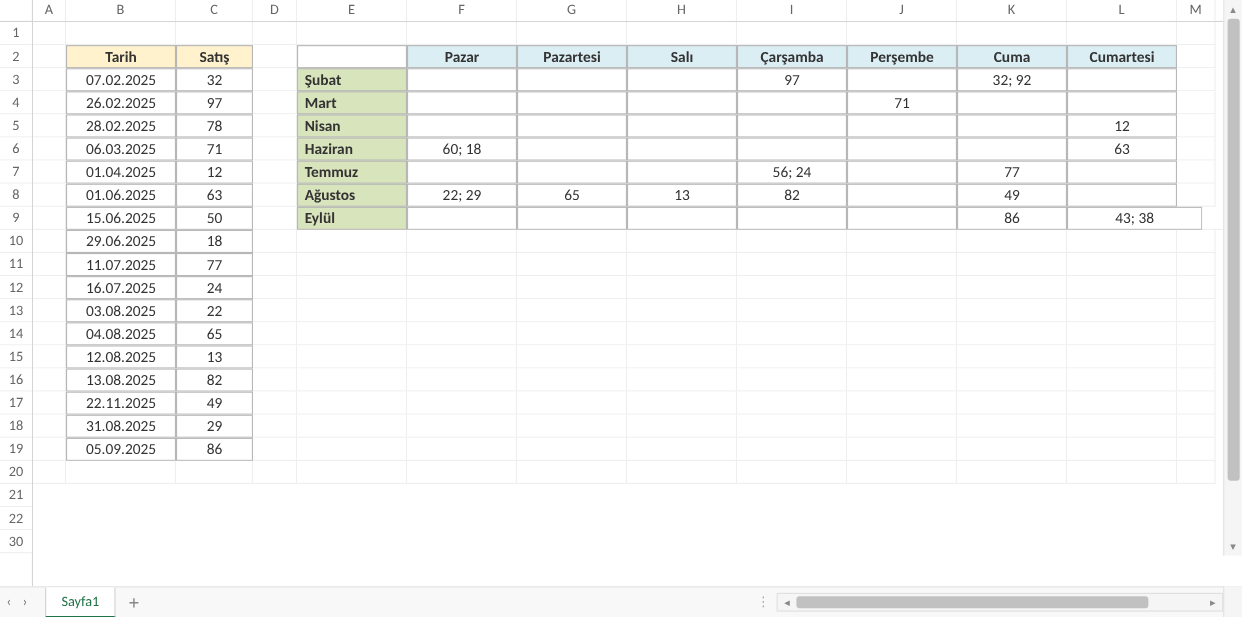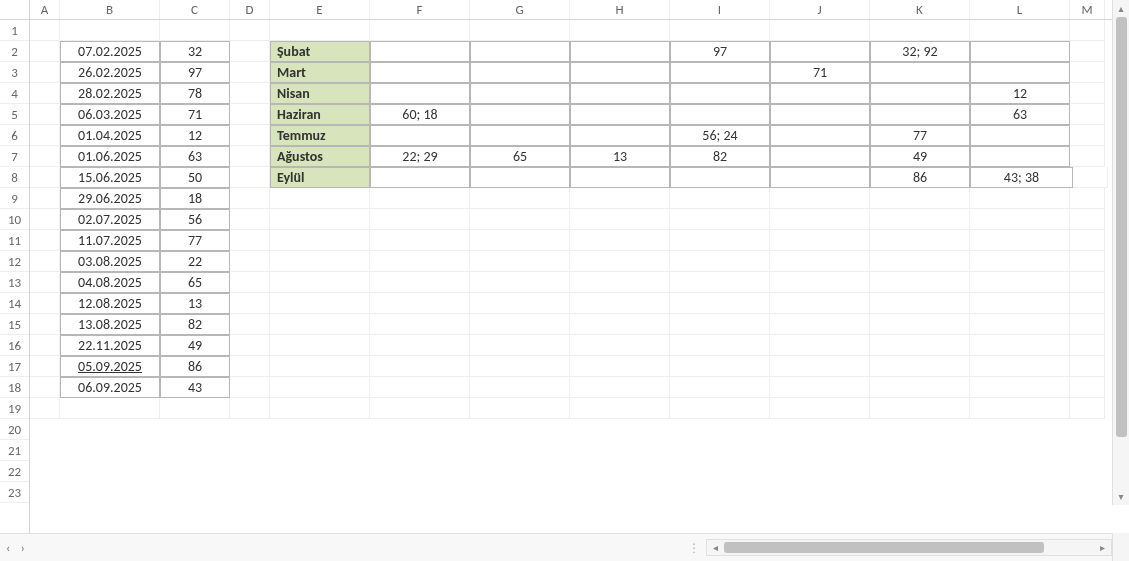--- a/index.html
+++ b/index.html
@@ -262,37 +262,52 @@
         <div class="row-h">13</div>
         <div class="row-h">14</div>
         <div class="row-h">15</div>
         <div class="row-h">16</div>
         <div class="row-h">17</div>
         <div class="row-h">18</div>
         <div class="row-h">19</div>
         <div class="row-h">20</div>
         <div class="row-h">21</div>
         <div class="row-h">22</div>
-        <div class="row-h">23</div>
+        <div class="row-h">30</div>
       </div>
 
     <div class="cells" id="cells">
         <div class="row">
           <div class="cell" style="width: 30px;"></div>
           <div class="cell" style="width: 100px;"></div>
           <div class="cell" style="width: 70px;"></div>
           <div class="cell" style="width: 40px;"></div>
           <div class="cell" style="width: 100px;"></div>
           <div class="cell" style="width: 100px;"></div>
           <div class="cell" style="width: 100px;"></div>
           <div class="cell" style="width: 100px;"></div>
           <div class="cell" style="width: 100px;"></div>
           <div class="cell" style="width: 100px;"></div>
           <div class="cell" style="width: 100px;"></div>
           <div class="cell" style="width: 100px;"></div>
+          <div class="cell" style="width: 35px;"></div>
+        </div>
+        <div class="row">
+          <div class="cell" style="width: 30px;"></div>
+          <div class="cell t1-head" style="width: 100px;">Tarih</div>
+          <div class="cell t1-head" style="width: 70px;">Satış</div>
+          <div class="cell" style="width: 40px;"></div>
+          <div class="cell t2-corner" style="width: 100px;"></div>
+          <div class="cell t2-colhead" style="width: 100px;">Pazar</div>
+          <div class="cell t2-colhead" style="width: 100px;">Pazartesi</div>
+          <div class="cell t2-colhead" style="width: 100px;">Salı</div>
+          <div class="cell t2-colhead" style="width: 100px;">Çarşamba</div>
+          <div class="cell t2-colhead" style="width: 100px;">Perşembe</div>
+          <div class="cell t2-colhead" style="width: 100px;">Cuma</div>
+          <div class="cell t2-colhead" style="width: 100px;">Cumartesi</div>
           <div class="cell" style="width: 35px;"></div>
         </div>
         <div class="row">
           <div class="cell" style="width: 30px;"></div>
           <div class="cell t1-cell" style="width: 100px;">07.02.2025</div>
           <div class="cell t1-cell" style="width: 70px;">32</div>
           <div class="cell" style="width: 40px;"></div>
           <div class="cell t2-rowhead" style="width: 100px;">Şubat</div>
           <div class="cell t2-cell" style="width: 100px;"></div>
           <div class="cell t2-cell" style="width: 100px;"></div>
@@ -383,70 +398,70 @@
           <div class="cell t1-cell" style="width: 100px;">15.06.2025</div>
           <div class="cell t1-cell" style="width: 70px;">50</div>
           <div class="cell" style="width: 40px;"></div>
           <div class="cell t2-rowhead" style="width: 100px;">Eylül</div>
           <div class="cell t2-cell" style="width: 100px;"></div>
           <div class="cell t2-cell" style="width: 100px;"></div>
           <div class="cell t2-cell" style="width: 100px;"></div>
           <div class="cell t2-cell" style="width: 100px;"></div>
           <div class="cell t2-cell" style="width: 100px;"></div>
           <div class="cell t2-cell" style="width: 100px;">86</div>
-          <div class="cell t2-cell" style="width: 103px;">43; 38</div>
+          <div class="cell t2-cell" style="width: 123px;">43; 38</div>
           <div class="cell" style="width: 35px;"></div>
         </div>
         <div class="row">
           <div class="cell" style="width: 30px;"></div>
           <div class="cell t1-cell" style="width: 100px;">29.06.2025</div>
           <div class="cell t1-cell" style="width: 70px;">18</div>
           <div class="cell" style="width: 40px;"></div>
           <div class="cell" style="width: 100px;"></div>
           <div class="cell" style="width: 100px;"></div>
           <div class="cell" style="width: 100px;"></div>
           <div class="cell" style="width: 100px;"></div>
           <div class="cell" style="width: 100px;"></div>
           <div class="cell" style="width: 100px;"></div>
           <div class="cell" style="width: 100px;"></div>
           <div class="cell" style="width: 100px;"></div>
           <div class="cell" style="width: 35px;"></div>
         </div>
         <div class="row">
           <div class="cell" style="width: 30px;"></div>
-          <div class="cell t1-cell" style="width: 100px;">02.07.2025</div>
-          <div class="cell t1-cell" style="width: 70px;">56</div>
-          <div class="cell" style="width: 40px;"></div>
-          <div class="cell" style="width: 100px;"></div>
-          <div class="cell" style="width: 100px;"></div>
-          <div class="cell" style="width: 100px;"></div>
-          <div class="cell" style="width: 100px;"></div>
-          <div class="cell" style="width: 100px;"></div>
-          <div class="cell" style="width: 100px;"></div>
-          <div class="cell" style="width: 100px;"></div>
-          <div class="cell" style="width: 100px;"></div>
-          <div class="cell" style="width: 35px;"></div>
-        </div>
-        <div class="row">
-          <div class="cell" style="width: 30px;"></div>
           <div class="cell t1-cell" style="width: 100px;">11.07.2025</div>
           <div class="cell t1-cell" style="width: 70px;">77</div>
           <div class="cell" style="width: 40px;"></div>
           <div class="cell" style="width: 100px;"></div>
           <div class="cell" style="width: 100px;"></div>
           <div class="cell" style="width: 100px;"></div>
           <div class="cell" style="width: 100px;"></div>
           <div class="cell" style="width: 100px;"></div>
           <div class="cell" style="width: 100px;"></div>
           <div class="cell" style="width: 100px;"></div>
           <div class="cell" style="width: 100px;"></div>
           <div class="cell" style="width: 35px;"></div>
         </div>
         <div class="row">
           <div class="cell" style="width: 30px;"></div>
+          <div class="cell t1-cell" style="width: 100px;">16.07.2025</div>
+          <div class="cell t1-cell" style="width: 70px;">24</div>
+          <div class="cell" style="width: 40px;"></div>
+          <div class="cell" style="width: 100px;"></div>
+          <div class="cell" style="width: 100px;"></div>
+          <div class="cell" style="width: 100px;"></div>
+          <div class="cell" style="width: 100px;"></div>
+          <div class="cell" style="width: 100px;"></div>
+          <div class="cell" style="width: 100px;"></div>
+          <div class="cell" style="width: 100px;"></div>
+          <div class="cell" style="width: 100px;"></div>
+          <div class="cell" style="width: 35px;"></div>
+        </div>
+        <div class="row">
+          <div class="cell" style="width: 30px;"></div>
           <div class="cell t1-cell" style="width: 100px;">03.08.2025</div>
           <div class="cell t1-cell" style="width: 70px;">22</div>
           <div class="cell" style="width: 40px;"></div>
           <div class="cell" style="width: 100px;"></div>
           <div class="cell" style="width: 100px;"></div>
           <div class="cell" style="width: 100px;"></div>
           <div class="cell" style="width: 100px;"></div>
           <div class="cell" style="width: 100px;"></div>
           <div class="cell" style="width: 100px;"></div>
           <div class="cell" style="width: 100px;"></div>
@@ -508,37 +523,37 @@
           <div class="cell" style="width: 100px;"></div>
           <div class="cell" style="width: 100px;"></div>
           <div class="cell" style="width: 100px;"></div>
           <div class="cell" style="width: 100px;"></div>
           <div class="cell" style="width: 100px;"></div>
           <div class="cell" style="width: 100px;"></div>
           <div class="cell" style="width: 35px;"></div>
         </div>
         <div class="row">
           <div class="cell" style="width: 30px;"></div>
-          <div class="cell t1-cell" style="width: 100px; text-decoration: underline;">05.09.2025</div>
+          <div class="cell t1-cell" style="width: 100px;">31.08.2025</div>
+          <div class="cell t1-cell" style="width: 70px;">29</div>
+          <div class="cell" style="width: 40px;"></div>
+          <div class="cell" style="width: 100px;"></div>
+          <div class="cell" style="width: 100px;"></div>
+          <div class="cell" style="width: 100px;"></div>
+          <div class="cell" style="width: 100px;"></div>
+          <div class="cell" style="width: 100px;"></div>
+          <div class="cell" style="width: 100px;"></div>
+          <div class="cell" style="width: 100px;"></div>
+          <div class="cell" style="width: 100px;"></div>
+          <div class="cell" style="width: 35px;"></div>
+        </div>
+        <div class="row">
+          <div class="cell" style="width: 30px;"></div>
+          <div class="cell t1-cell" style="width: 100px;">05.09.2025</div>
           <div class="cell t1-cell" style="width: 70px;">86</div>
-          <div class="cell" style="width: 40px;"></div>
-          <div class="cell" style="width: 100px;"></div>
-          <div class="cell" style="width: 100px;"></div>
-          <div class="cell" style="width: 100px;"></div>
-          <div class="cell" style="width: 100px;"></div>
-          <div class="cell" style="width: 100px;"></div>
-          <div class="cell" style="width: 100px;"></div>
-          <div class="cell" style="width: 100px;"></div>
-          <div class="cell" style="width: 100px;"></div>
-          <div class="cell" style="width: 35px;"></div>
-        </div>
-        <div class="row">
-          <div class="cell" style="width: 30px;"></div>
-          <div class="cell t1-cell" style="width: 100px;">06.09.2025</div>
-          <div class="cell t1-cell" style="width: 70px;">43</div>
           <div class="cell" style="width: 40px;"></div>
           <div class="cell" style="width: 100px;"></div>
           <div class="cell" style="width: 100px;"></div>
           <div class="cell" style="width: 100px;"></div>
           <div class="cell" style="width: 100px;"></div>
           <div class="cell" style="width: 100px;"></div>
           <div class="cell" style="width: 100px;"></div>
           <div class="cell" style="width: 100px;"></div>
           <div class="cell" style="width: 100px;"></div>
           <div class="cell" style="width: 35px;"></div>
@@ -567,20 +582,24 @@
       </div>
       <div class="arrow">▾</div>
     </div>
   </div>
 
   <div class="bottombar">
     <div class="tabnav">
       <span>‹</span>
       <span>›</span>
     </div>
+    <div class="sheettabs">
+      <div class="sheettab">Sayfa1</div>
+      <div class="addsheet">+</div>
+    </div>
     <div class="hscroll-region">
       <div class="drag-dots">⋮</div>
       <div class="hscroll">
         <div class="arrow">◂</div>
         <div class="track">
           <div class="thumb"></div>
         </div>
         <div class="arrow">▸</div>
       </div>
     </div>

